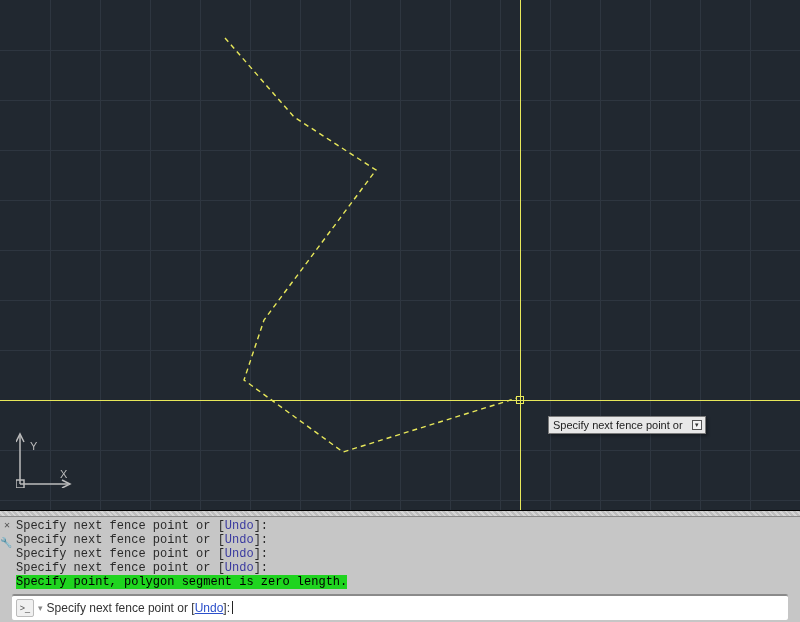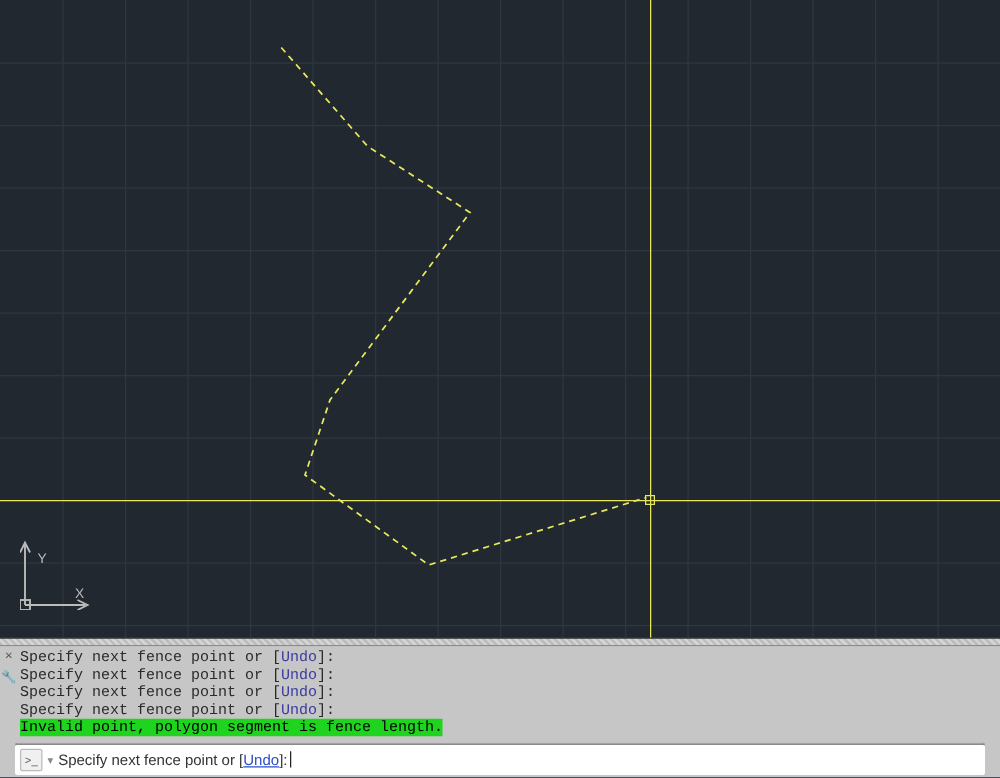--- a/index.html
+++ b/index.html
@@ -206,20 +206,24 @@
     </div>
 
   <svg class="polyline">
     <polyline id="fence-poly" fill="none" stroke="#e8e85a" stroke-width="1.4" stroke-dasharray="5 4" points="225,38 294,117 376,170 264,320 244,380 343,452 517,398"></polyline>
   </svg>
 
   <div class="crosshair-h" id="ch-h" style="top: 400px;"></div>
   <div class="crosshair-v" id="ch-v" style="left: 520px;"></div>
   <div class="pickbox" id="pickbox" style="left: 520px; top: 400px;"></div>
 
+  <div class="tooltip" id="tooltip" style="left: 548px; top: 416px;">
+    <span>Specify next fence point or</span>
+    <span class="dd">▾</span>
+  </div>
 
   <div class="ucs">
     <svg width="60" height="60">
       <line x1="4" y1="56" x2="4" y2="8" stroke="#bcbcbc" stroke-width="1.5"></line>
       <polyline points="0,14 4,6 8,14" fill="none" stroke="#bcbcbc" stroke-width="1.5"></polyline>
       <line x1="4" y1="56" x2="52" y2="56" stroke="#bcbcbc" stroke-width="1.5"></line>
       <polyline points="46,52 54,56 46,60" fill="none" stroke="#bcbcbc" stroke-width="1.5"></polyline>
       <rect x="0" y="52" width="8" height="8" fill="none" stroke="#bcbcbc" stroke-width="1.5"></rect>
       <text x="14" y="22" fill="#bcbcbc" font-size="11">Y</text>
       <text x="44" y="50" fill="#bcbcbc" font-size="11">X</text>
@@ -232,21 +236,21 @@
   <div class="cmdhistory">
     <div class="left-icons">
       <span>✕</span>
       <span>🔧</span>
     </div>
     <div class="lines" id="hist-lines">
         <div class="line"><span>Specify next fence point or [</span><span class="link">Undo</span><span>]:</span></div>
         <div class="line"><span>Specify next fence point or [</span><span class="link">Undo</span><span>]:</span></div>
         <div class="line"><span>Specify next fence point or [</span><span class="link">Undo</span><span>]:</span></div>
         <div class="line"><span>Specify next fence point or [</span><span class="link">Undo</span><span>]:</span></div>
-        <div class="line"><span class="highlight">Invalid point, polygon segment is fence length.</span></div>
+        <div class="line"><span class="highlight">Specify point, polygon segment is zero length.</span></div>
       </div>
   </div>
   <div class="cmdinput-row">
     <span class="prompt-icon">&gt;_</span>
     <span class="chev">▾</span>
     <span class="prompt-text">
       <span>Specify next fence point or [</span><span class="link">Undo</span><span>]:</span>
     </span>
     <span class="caret-bar"></span>
   </div>

